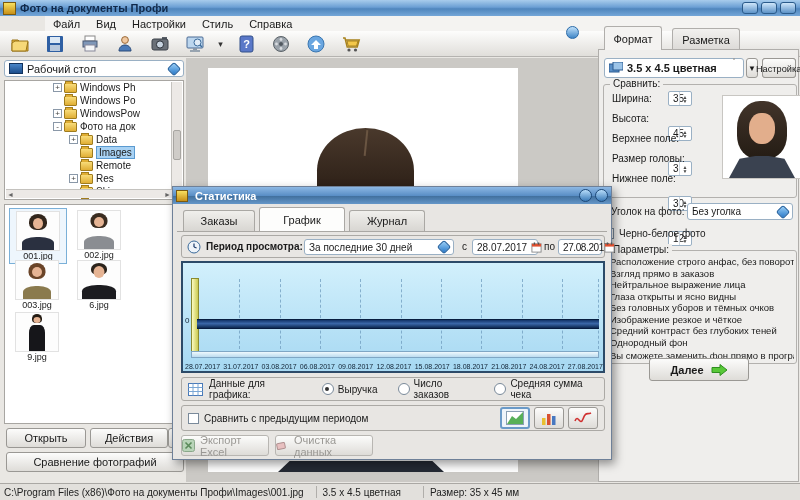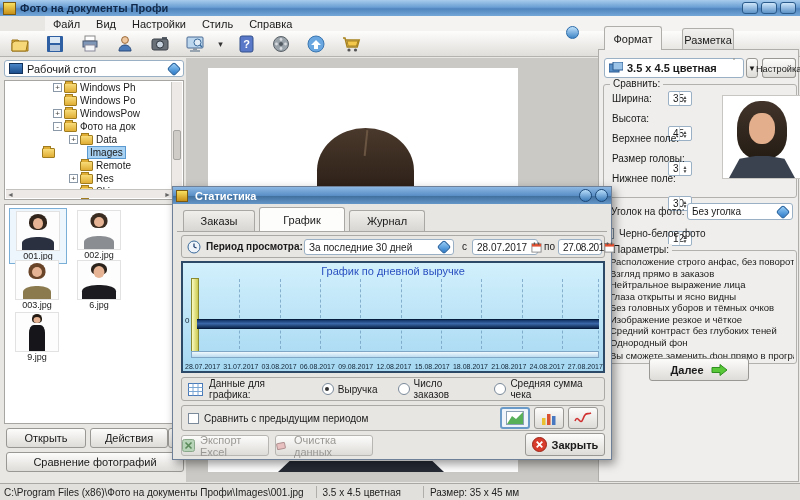--- a/index.html
+++ b/index.html
@@ -264,21 +264,21 @@
     <div class="trow" style="padding-left:48px;">
         <span class="exp">-</span>
         <span class="fold"></span>
         <span class="tlabel">Фото на док</span>
       </div>
     <div class="trow" style="padding-left:64px;">
         <span class="exp">+</span>
         <span class="fold"></span>
         <span class="tlabel">Data</span>
       </div>
-    <div class="trow sel" style="padding-left:37px;gap:29px;">
+    <div class="trow sel" style="padding-left:75px;">
         <span class="fold"></span>
         <span class="tlabel">Images</span>
       </div>
     <div class="trow" style="padding-left:75px;">
         <span class="fold"></span>
         <span class="tlabel">Remote</span>
       </div>
     <div class="trow" style="padding-left:64px;">
         <span class="exp">+</span>
         <span class="fold"></span>
@@ -363,21 +363,21 @@
   <div class="photo">
     <div class="hair-big"></div>
     <div class="shoulders"></div>
   </div>
 </div>
 
 <div class="abs rightpanel">
   <div class="rtab active" style="left:6px;width:58px;">
       <span>Формат</span>
     </div>
-  <div class="rtab" style="left:84px;width:52px;">
+  <div class="rtab" style="left:74px;width:68px;">
       <span>Разметка</span>
     </div>
   <div class="rbody">
     <div class="combo abs" style="left:5px;top:8px;width:140px;height:20px;font-weight:bold;">
       <span>
           <svg width="14" height="12" viewBox="0 0 14 12">
             <rect x="0" y="2" width="10" height="8" fill="#5a90c8" stroke="#2a5a90"></rect>
             <rect x="4" y="0" width="10" height="8" fill="#9cc4e8" stroke="#2a5a90"></rect>
           </svg>
         </span>
@@ -544,21 +544,20 @@
         <svg width="11" height="11" viewBox="0 0 12 12">
           <rect x="1" y="2" width="10" height="9" fill="#fff" stroke="#888"></rect>
           <rect x="1" y="2" width="10" height="3" fill="#e05030"></rect>
           <rect x="3" y="0.5" width="1.5" height="2.5" fill="#555"></rect>
           <rect x="7.5" y="0.5" width="1.5" height="2.5" fill="#555"></rect>
         </svg>
       </span>
   </div>
 
   <div class="chart">
-    <div class="ctitle">График по дневной выручке</div>
     <div class="ywall"></div>
     <div class="gline" style="left:56px;"></div>
       <div class="gline" style="left:97px;"></div>
     <div class="gline" style="left:137px;"></div>
       <div class="gline" style="left:177px;"></div>
     <div class="gline" style="left:218px;"></div>
       <div class="gline" style="left:258px;"></div>
     <div class="gline" style="left:298px;"></div>
       <div class="gline" style="left:339px;"></div>
     <div class="gline" style="left:379px;"></div>
@@ -646,29 +645,20 @@
     <span>Экспорт Excel</span>
   </div>
   <div class="dbtn disabled abs" style="left:102px;top:248px;width:98px;height:21px;">
     <span>
         <svg width="13" height="11" viewBox="0 0 13 11">
           <rect x="1" y="3" width="8" height="6" rx="1" transform="rotate(-12 5 6)" fill="#e8c0c0" stroke="#b09090"></rect>
         </svg>
       </span>
     <span>Очистка данных</span>
   </div>
-  <div class="dbtn abs" style="left:352px;top:246px;width:80px;height:23px;font-weight:bold;">
-    <span>
-        <svg width="15" height="15" viewBox="0 0 15 15">
-          <circle cx="7.5" cy="7.5" r="7" fill="#d83c2c" stroke="#9a2418"></circle>
-          <path d="M4.7 4.7l5.6 5.6M10.3 4.7l-5.6 5.6" stroke="#fff" stroke-width="1.8"></path>
-        </svg>
-      </span>
-    <span>Закрыть</span>
-  </div>
 </div>
 
 <div class="abs statusbar">
   <span style="padding-left:4px;">C:\Program Files (x86)\Фото на документы Профи\Images\001.jpg</span>
   <span class="ssep" style="margin-left:12px;"></span>
   <span>3.5 x 4.5 цветная</span>
   <span class="ssep" style="margin-left:22px;"></span>
   <span>Размер: 35 x 45 мм</span>
 </div>
 

